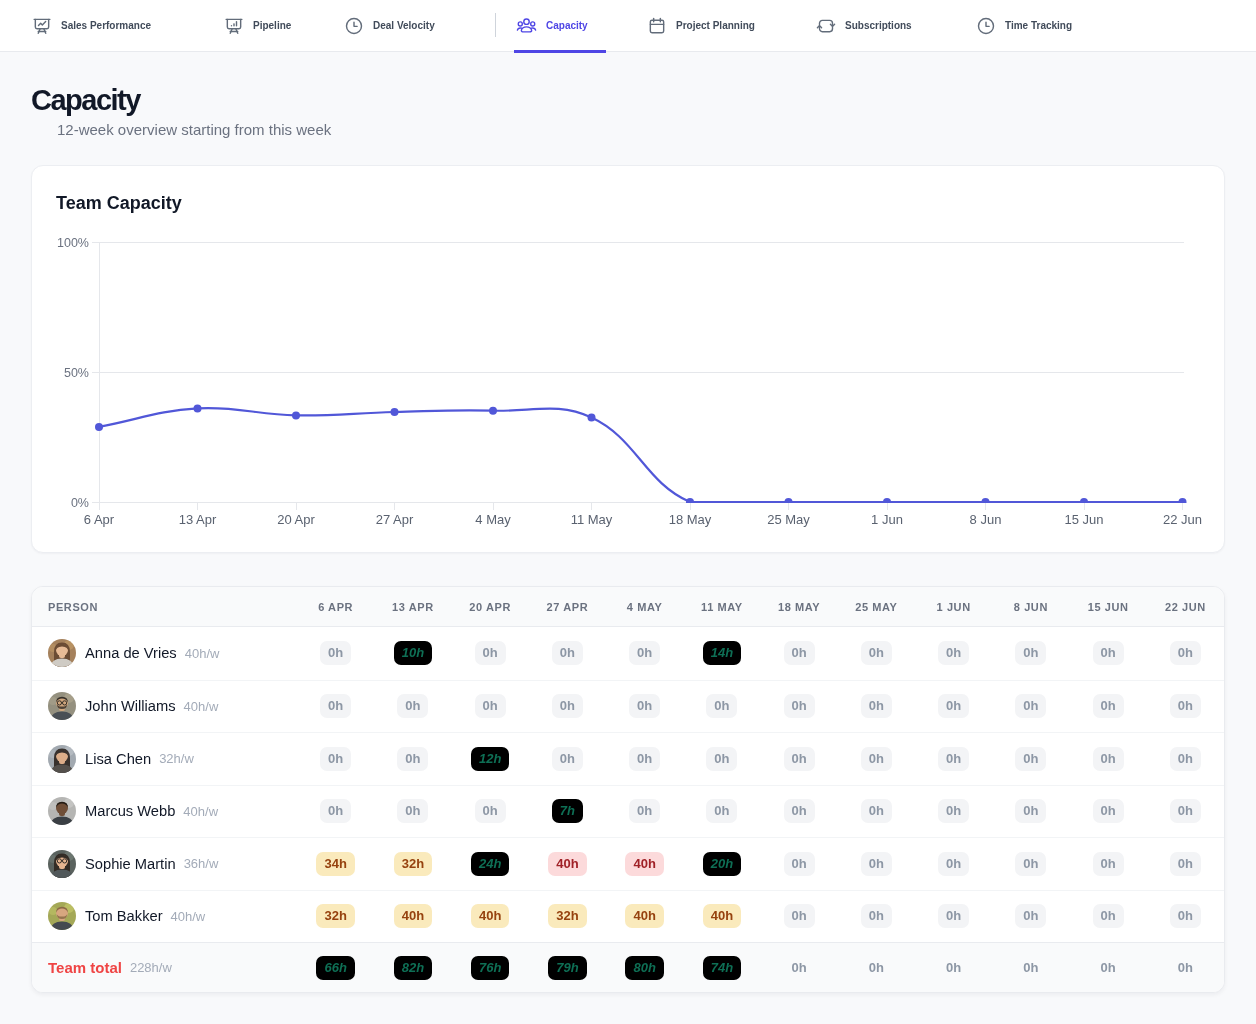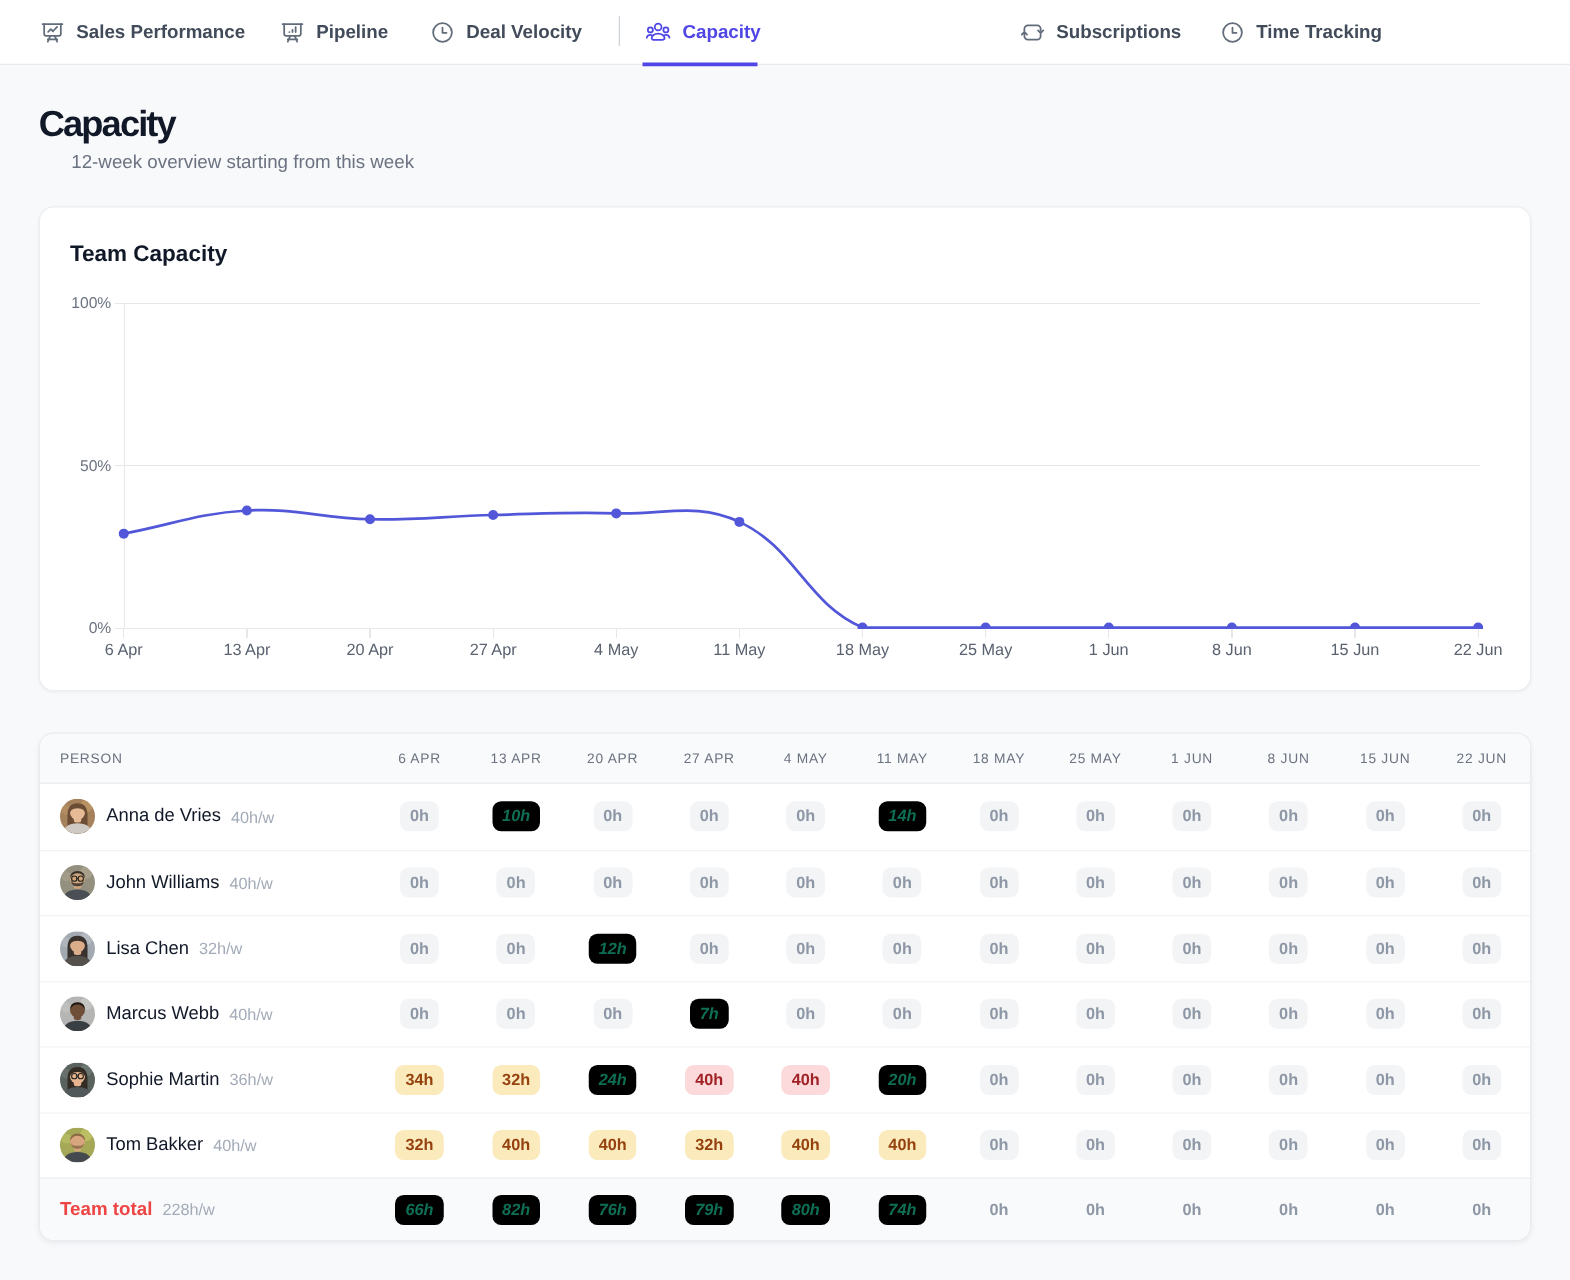--- a/index.html
+++ b/index.html
@@ -1,31 +1,31 @@
 <!DOCTYPE html>
 <html><head>
 <meta charset="utf-8">
 <style>
 * { box-sizing: border-box; margin: 0; padding: 0; }
 html,body { width:1256px; height:1024px; }
 body { background:#f8f9fb; font-family:"Liberation Sans", sans-serif; overflow:hidden; }
 .nav { position:relative; height:52px; background:#fff; border-bottom:1px solid #e8eaee; }
-.tab { position:absolute; top:0; display:flex; align-items:center; gap:9px; font-size:15px; font-weight:700; color:#414b5a; height:51px; white-space:nowrap; }
+.tab { position:absolute; top:0; display:flex; align-items:center; gap:9px; font-size:10px; font-weight:700; color:#414b5a; height:51px; white-space:nowrap; }
 .tab svg { display:block; flex:none; }
 .tab.active { color:#4f46e5; }
 .tab.active::after { content:''; position:absolute; left:-2px; width:92px; bottom:-2px; height:3px; background:#4f46e5; }
 .navdiv { position:absolute; left:495px; top:13px; width:1px; height:24px; background:#cfd4db; }
 .main { padding:0 31px; }
 h1 { font-size:29px; font-weight:700; color:#111827; margin-top:32px; letter-spacing:-1.5px; }
 .sub { font-size:15px; color:#6b7280; margin-top:4px;margin-left:26px; }
 .card { position:relative; margin-top:27px; height:388px; background:#fff; border:1px solid #eceef2; border-radius:12px; box-shadow:0 1px 2px rgba(16,24,40,.04); }
 .card h2 { position:absolute; left:24px; top:27px; font-size:18px; font-weight:700; color:#111827; }
 .chartsvg { position:absolute; left:0; top:0; }
 .tbl { margin-top:33px; background:#fff; border:1px solid #e9ebef; border-radius:12px; overflow:hidden; box-shadow:0 2px 4px rgba(16,24,40,.05); }
-.thead { display:flex; align-items:center; height:40px; background:#f9fafb; border-bottom:1px solid #e9ebef; font-size:11px; font-weight:400; color:#6b7280; letter-spacing:0.6px; }
+.thead { display:flex; align-items:center; height:40px; background:#f9fafb; border-bottom:1px solid #e9ebef; font-size:11px; font-weight:700; color:#6b7280; letter-spacing:0.6px; }
 .row { display:flex; align-items:center; height:52.5px; border-top:1px solid #f2f4f6; }
 .thead + .row { border-top:none; }
 .pcol { width:265px; display:flex; align-items:center; padding-left:16px; flex:none; }
 .dcol { flex:1; display:flex; justify-content:center; align-items:center; }
 .av { width:28px; height:28px; border-radius:50%; flex:none; overflow:hidden; }
 .av svg { display:block; }
 .nm { font-size:14.7px; font-weight:400; color:#111827; margin-left:9px; }
 .hw { font-size:13px; color:#a3abb8; margin-left:8px; }
 .pill { display:inline-block; font-size:13px; font-weight:700; padding:5px 8px; border-radius:7px; line-height:14px; }
 .p0 { background:#f3f4f6; color:#8d97a5; }
@@ -63,20 +63,26 @@
       </svg>Deal Velocity</div>
   <div class="navdiv"></div>
   <div class="tab active" style="left:516px"><svg width="21" height="21" viewBox="0 0 24 24" fill="none" stroke="#4f46e5" stroke-width="1.6" stroke-linecap="round" stroke-linejoin="round">
         <circle cx="12" cy="7.6" r="3.1"></circle>
         <circle cx="4.9" cy="10.2" r="2.3"></circle>
         <circle cx="19.1" cy="10.2" r="2.3"></circle>
         <path d="M12 13.6c3.5 0 5.9 2.1 5.9 4.1 0 1.2-1.1 1.6-2.4 1.6H8.5c-1.3 0-2.4-.4-2.4-1.6 0-2 2.4-4.1 5.9-4.1z"></path>
         <path d="M1.6 17.3c.4-1.5 1.7-2.5 3.3-2.5.5 0 1 .1 1.4.3"></path>
         <path d="M22.4 17.3c-.4-1.5-1.7-2.5-3.3-2.5-.5 0-1 .1-1.4.3"></path>
       </svg>Capacity</div>
+  <div class="tab" style="left:647px"><svg width="20" height="20" viewBox="0 0 24 24" fill="none" stroke="#626c7a" stroke-width="1.7" stroke-linecap="round" stroke-linejoin="round">
+        <rect x="4" y="5" width="16" height="15" rx="2"></rect>
+        <path d="M8 3v4"></path>
+        <path d="M16 3v4"></path>
+        <path d="M4 10h16"></path>
+      </svg>Project Planning</div>
   <div class="tab" style="left:816px"><svg width="20" height="20" viewBox="0 0 24 24" fill="none" stroke="#626c7a" stroke-width="1.7" stroke-linecap="round" stroke-linejoin="round">
         <path d="M4.2 10.2V8.6a3.4 3.4 0 0 1 3.4-3.4h8.8a3.4 3.4 0 0 1 3.4 3.4v1.9"></path>
         <path d="M17.3 10l2.5 2.6 2.5-2.6"></path>
         <path d="M19.8 13.8v1.6a3.4 3.4 0 0 1-3.4 3.4H7.6a3.4 3.4 0 0 1-3.4-3.4v-1.9"></path>
         <path d="M6.7 14l-2.5-2.6-2.5 2.6"></path>
       </svg>Subscriptions</div>
   <div class="tab" style="left:976px"><svg width="20" height="20" viewBox="0 0 24 24" fill="none" stroke="#626c7a" stroke-width="1.7" stroke-linecap="round" stroke-linejoin="round">
         <circle cx="12" cy="12" r="9"></circle>
         <path d="M12 7.4v5h3.8"></path>
       </svg>Time Tracking</div>

